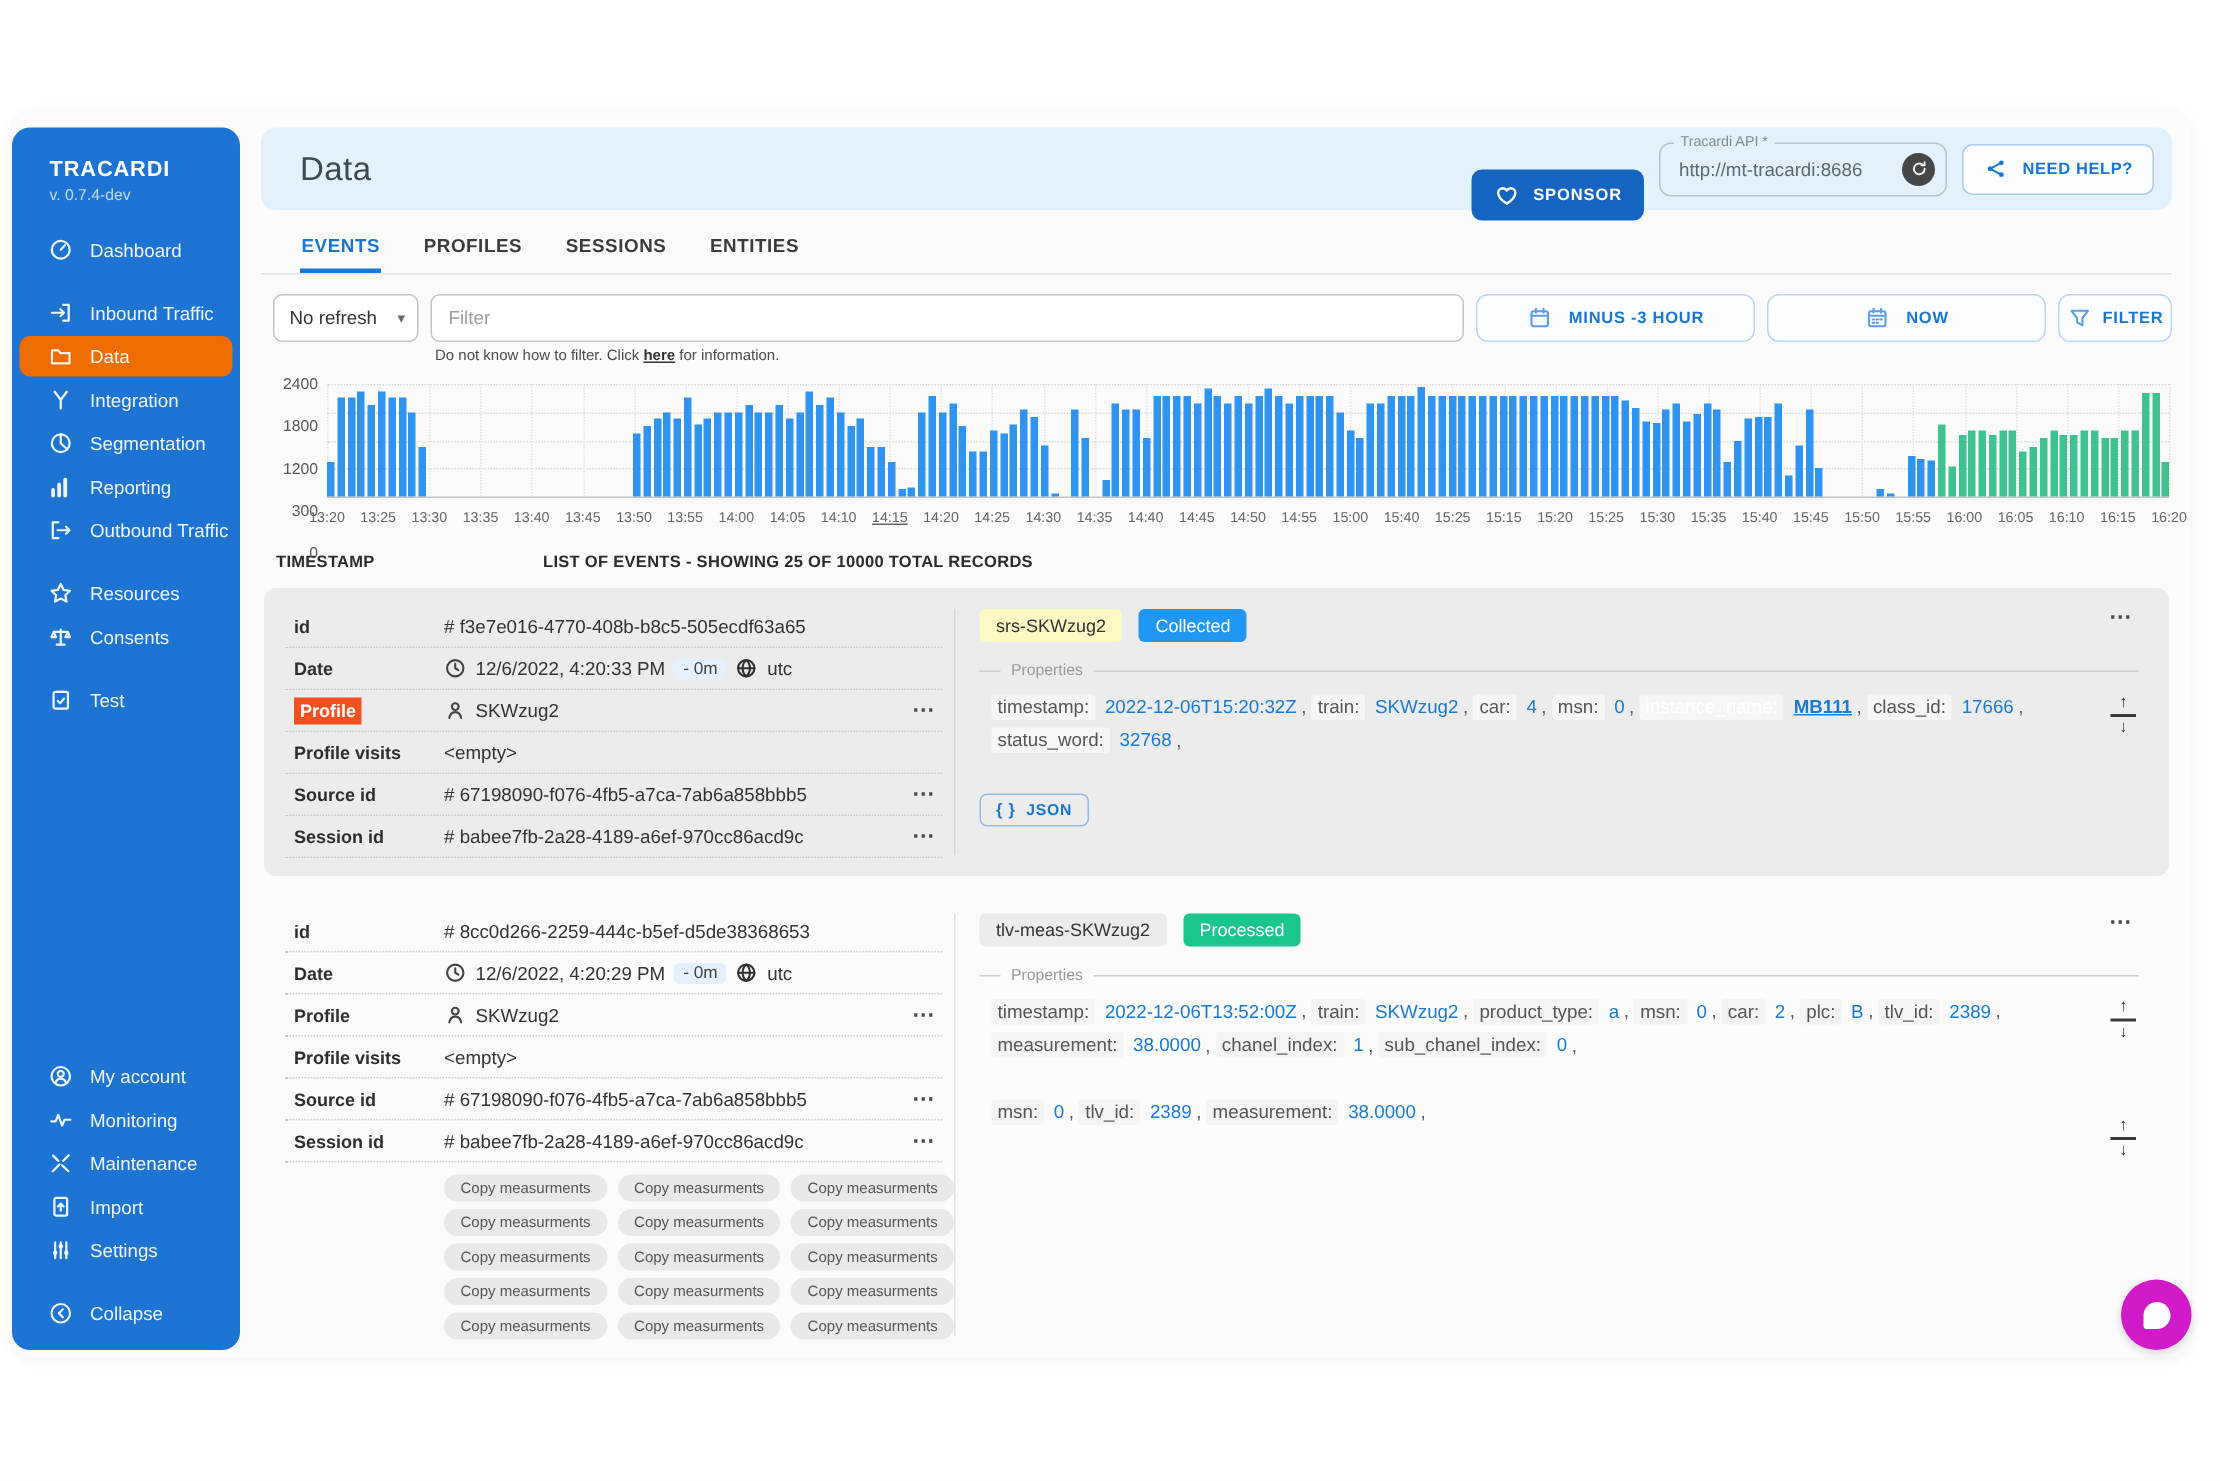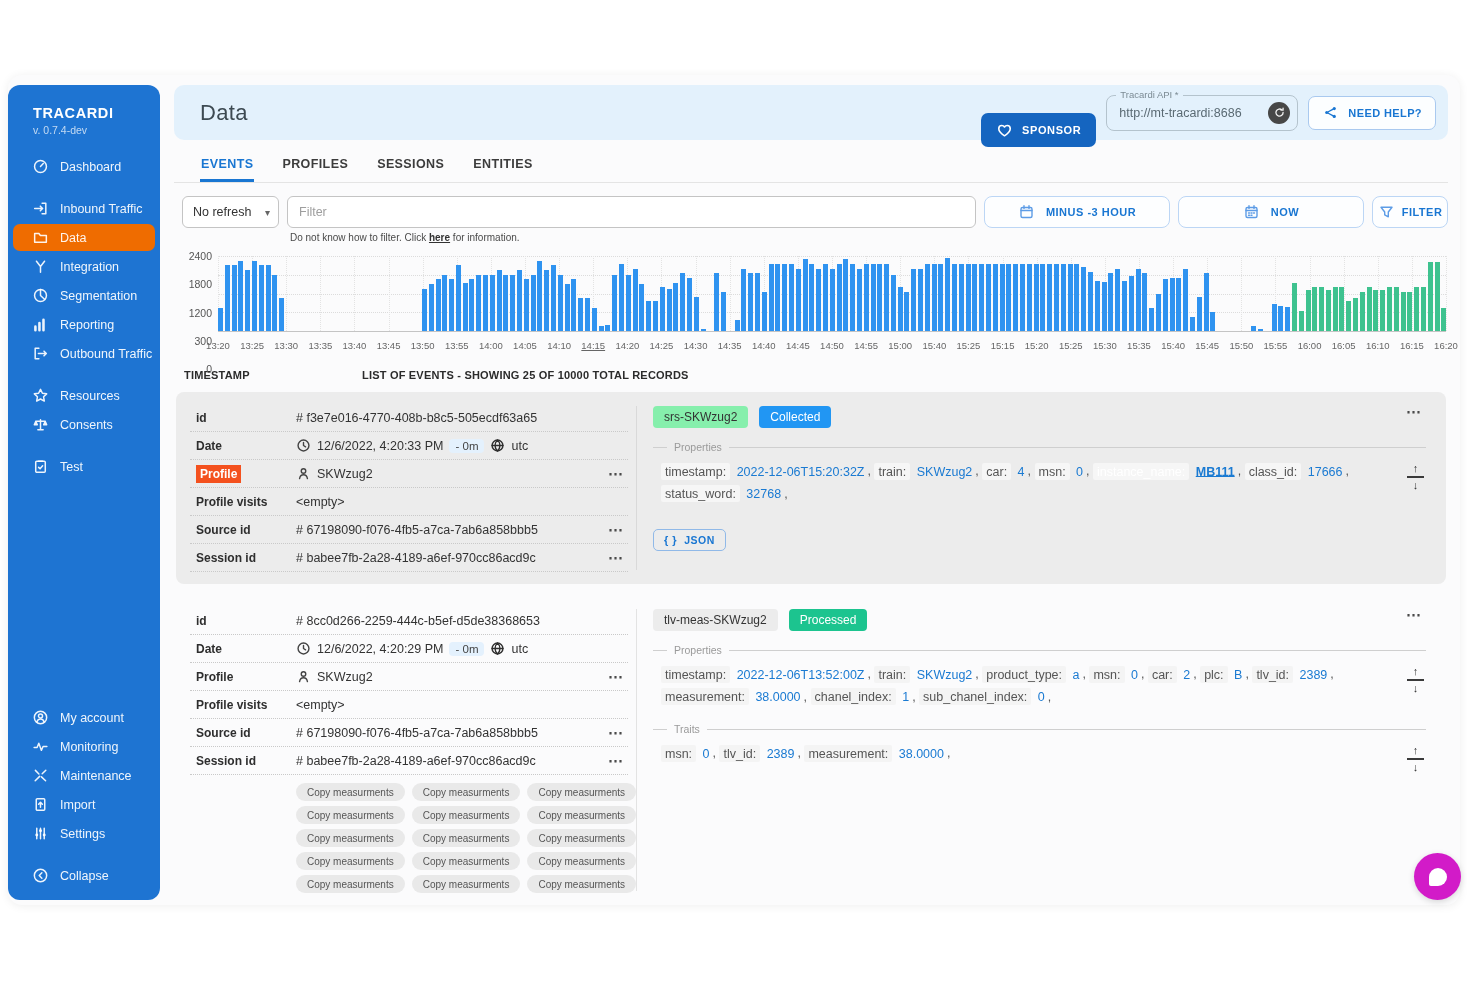--- a/index.html
+++ b/index.html
@@ -80,21 +80,21 @@
   .row-label .hl{background:#f4511e;color:#fff;padding:2px 4px;}
   .row-value{display:flex;align-items:center;gap:6px;flex:1;min-width:0;}
   .inline-icon{width:15px;height:15px;min-width:15px;display:inline-flex;color:#444;}
   .icon-dark{color:#2f2f2f;}
   .age-chip{background:#e4f1fd;border-radius:4px;padding:1px 6px;font-size:11.5px;color:#444;}
   .more{margin-left:auto;color:#4a4a4a;font-size:15px;font-weight:bold;letter-spacing:1px;cursor:pointer;padding:0 4px;line-height:1;}
   .vdivider{width:1px;background:#d9d9d9;margin:2px 12px 2px 8px;}
   .card:not(.selected) .vdivider{background:#e3e3e3;}
   .right-col{flex:1;position:relative;padding:2px 6px 2px 4px;min-width:0;}
   .chip-row{display:flex;gap:11px;align-items:center;}
-  .type-chip{background:#86efac;border-radius:4px;padding:4px 11px;font-size:12px;color:#333;}
+  .type-chip{background:#fef9c3;border-radius:4px;padding:4px 11px;font-size:12px;color:#333;}
   .card:not(.selected) .type-chip{background:#ececec;}
   .status-chip{border-radius:4px;padding:4px 11px;font-size:12px;color:#fff;}
   .fieldset{margin-top:13px;position:relative;}
   .legend-row{display:flex;align-items:center;color:#9a9a9a;font-size:10.5px;}
   .legend-row::before{content:"";width:14px;height:1px;background:#cfcfcf;margin-right:7px;}
   .legend-row::after{content:"";flex:1;height:1px;background:#cfcfcf;margin-left:7px;}
   .kv{padding:7px 52px 2px 8px;line-height:1.8;font-size:12.5px;color:#4a4a4a;}
   .k{background:#f4f4f4;padding:1.5px 4px;border-radius:2px;color:#555;}
   .card.selected .k{background:#f6f6f6;}
   .k.dark{background:#6f6f6f;color:#fff;}
@@ -804,21 +804,20 @@
               <div class="fieldset">
                 <div class="legend-row">Properties</div>
                 <div class="kv"><span class="k">timestamp:</span> <span class="v">2022-12-06T13:52:00Z</span><span class="comma">, </span><span class="k">train:</span> <span class="v">SKWzug2</span><span class="comma">, </span><span class="k">product_type:</span> <span class="v">a</span><span class="comma">, </span><span class="k">msn:</span> <span class="v">0</span><span class="comma">, </span><span class="k">car:</span> <span class="v">2</span><span class="comma">, </span><span class="k">plc:</span> <span class="v">B</span><span class="comma">, </span><span class="k">tlv_id:</span> <span class="v">2389</span><span class="comma">, </span><span class="k">measurement:</span> <span class="v">38.0000</span><span class="comma">, </span><span class="k">chanel_index:</span> <span class="v">1</span><span class="comma">, </span><span class="k">sub_chanel_index:</span> <span class="v">0</span><span class="comma">, </span></div>
                 <div class="expand">
                   <span>↑</span>
                   <span class="exp-line"></span>
                   <span>↓</span>
                 </div>
               </div>
               <div class="fieldset">
-                <div class="legend-row">Traits</div>
                 <div class="kv"><span class="k">msn:</span> <span class="v">0</span><span class="comma">, </span><span class="k">tlv_id:</span> <span class="v">2389</span><span class="comma">, </span><span class="k">measurement:</span> <span class="v">38.0000</span><span class="comma">, </span></div>
                 <div class="expand">
                   <span>↑</span>
                   <span class="exp-line"></span>
                   <span>↓</span>
                 </div>
               </div>
             </div>
           </div>
         </div>

